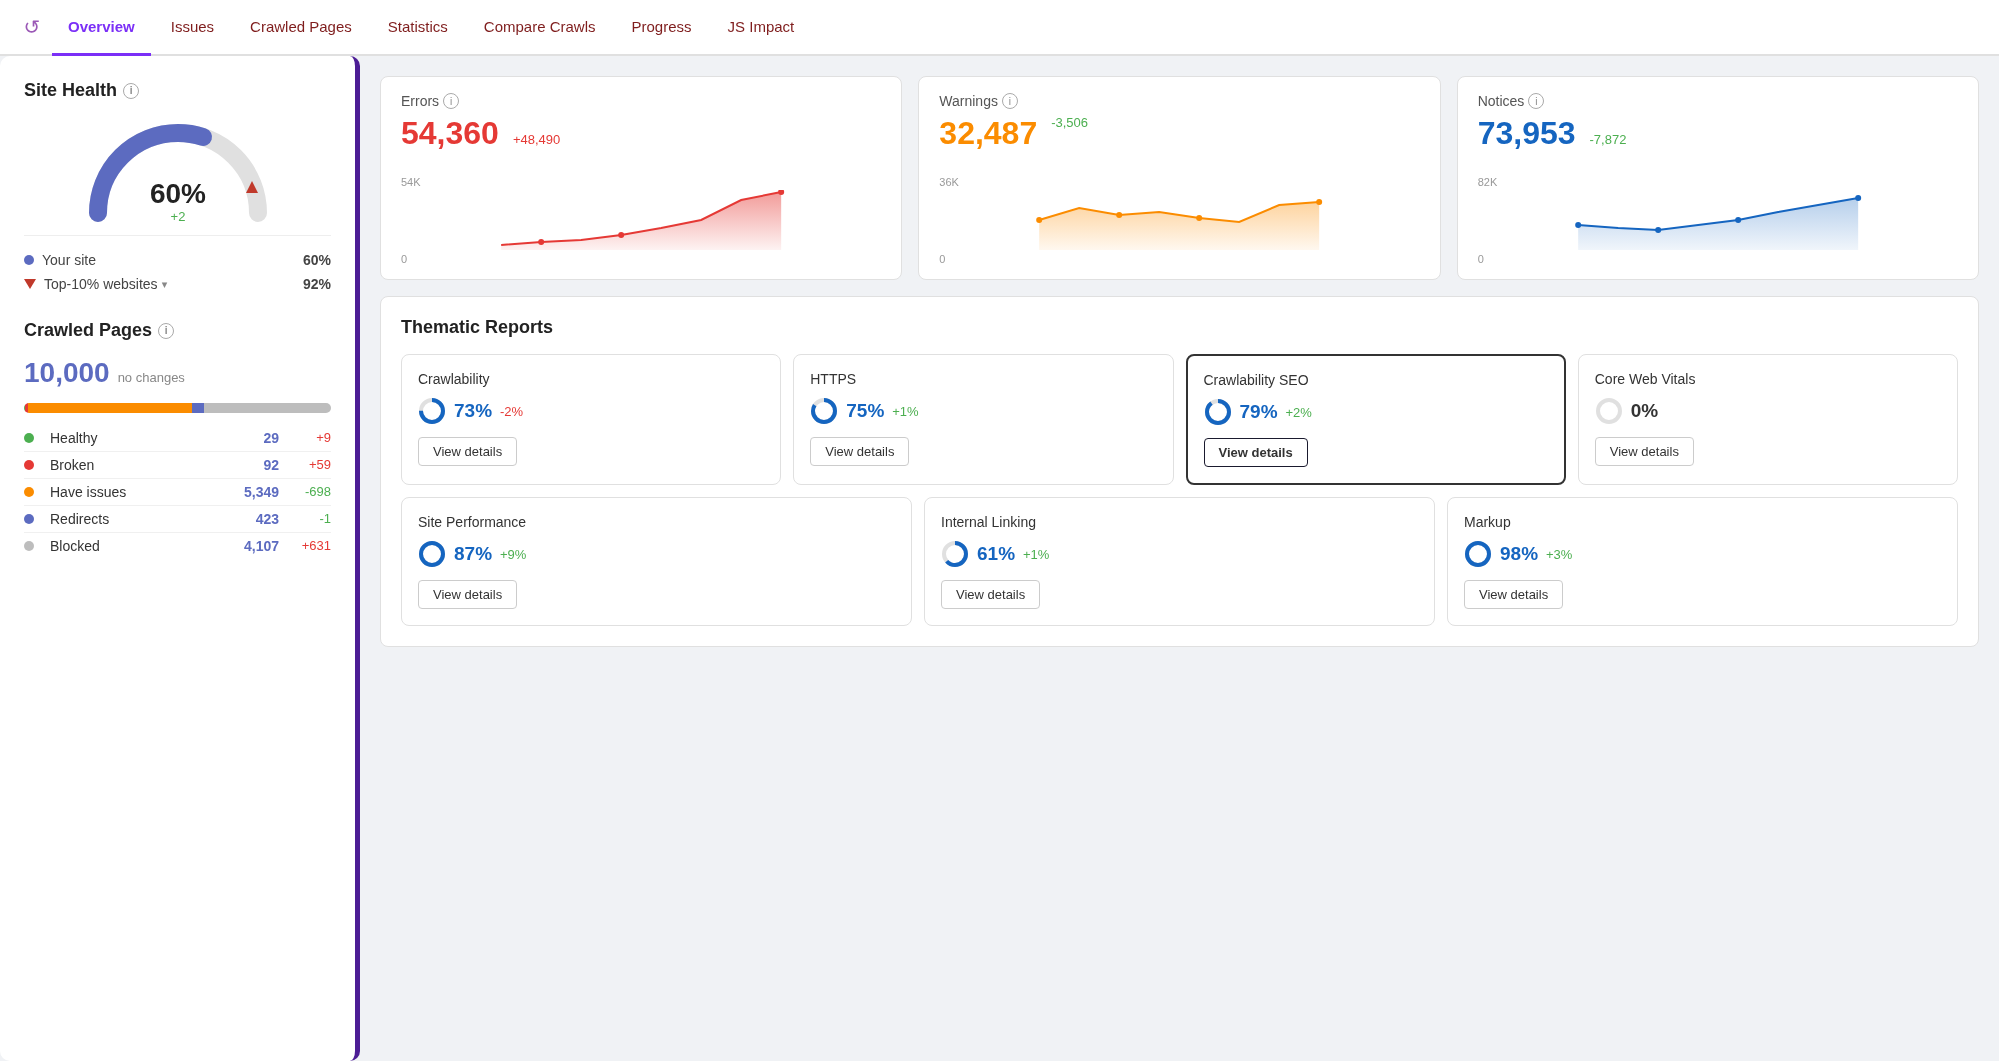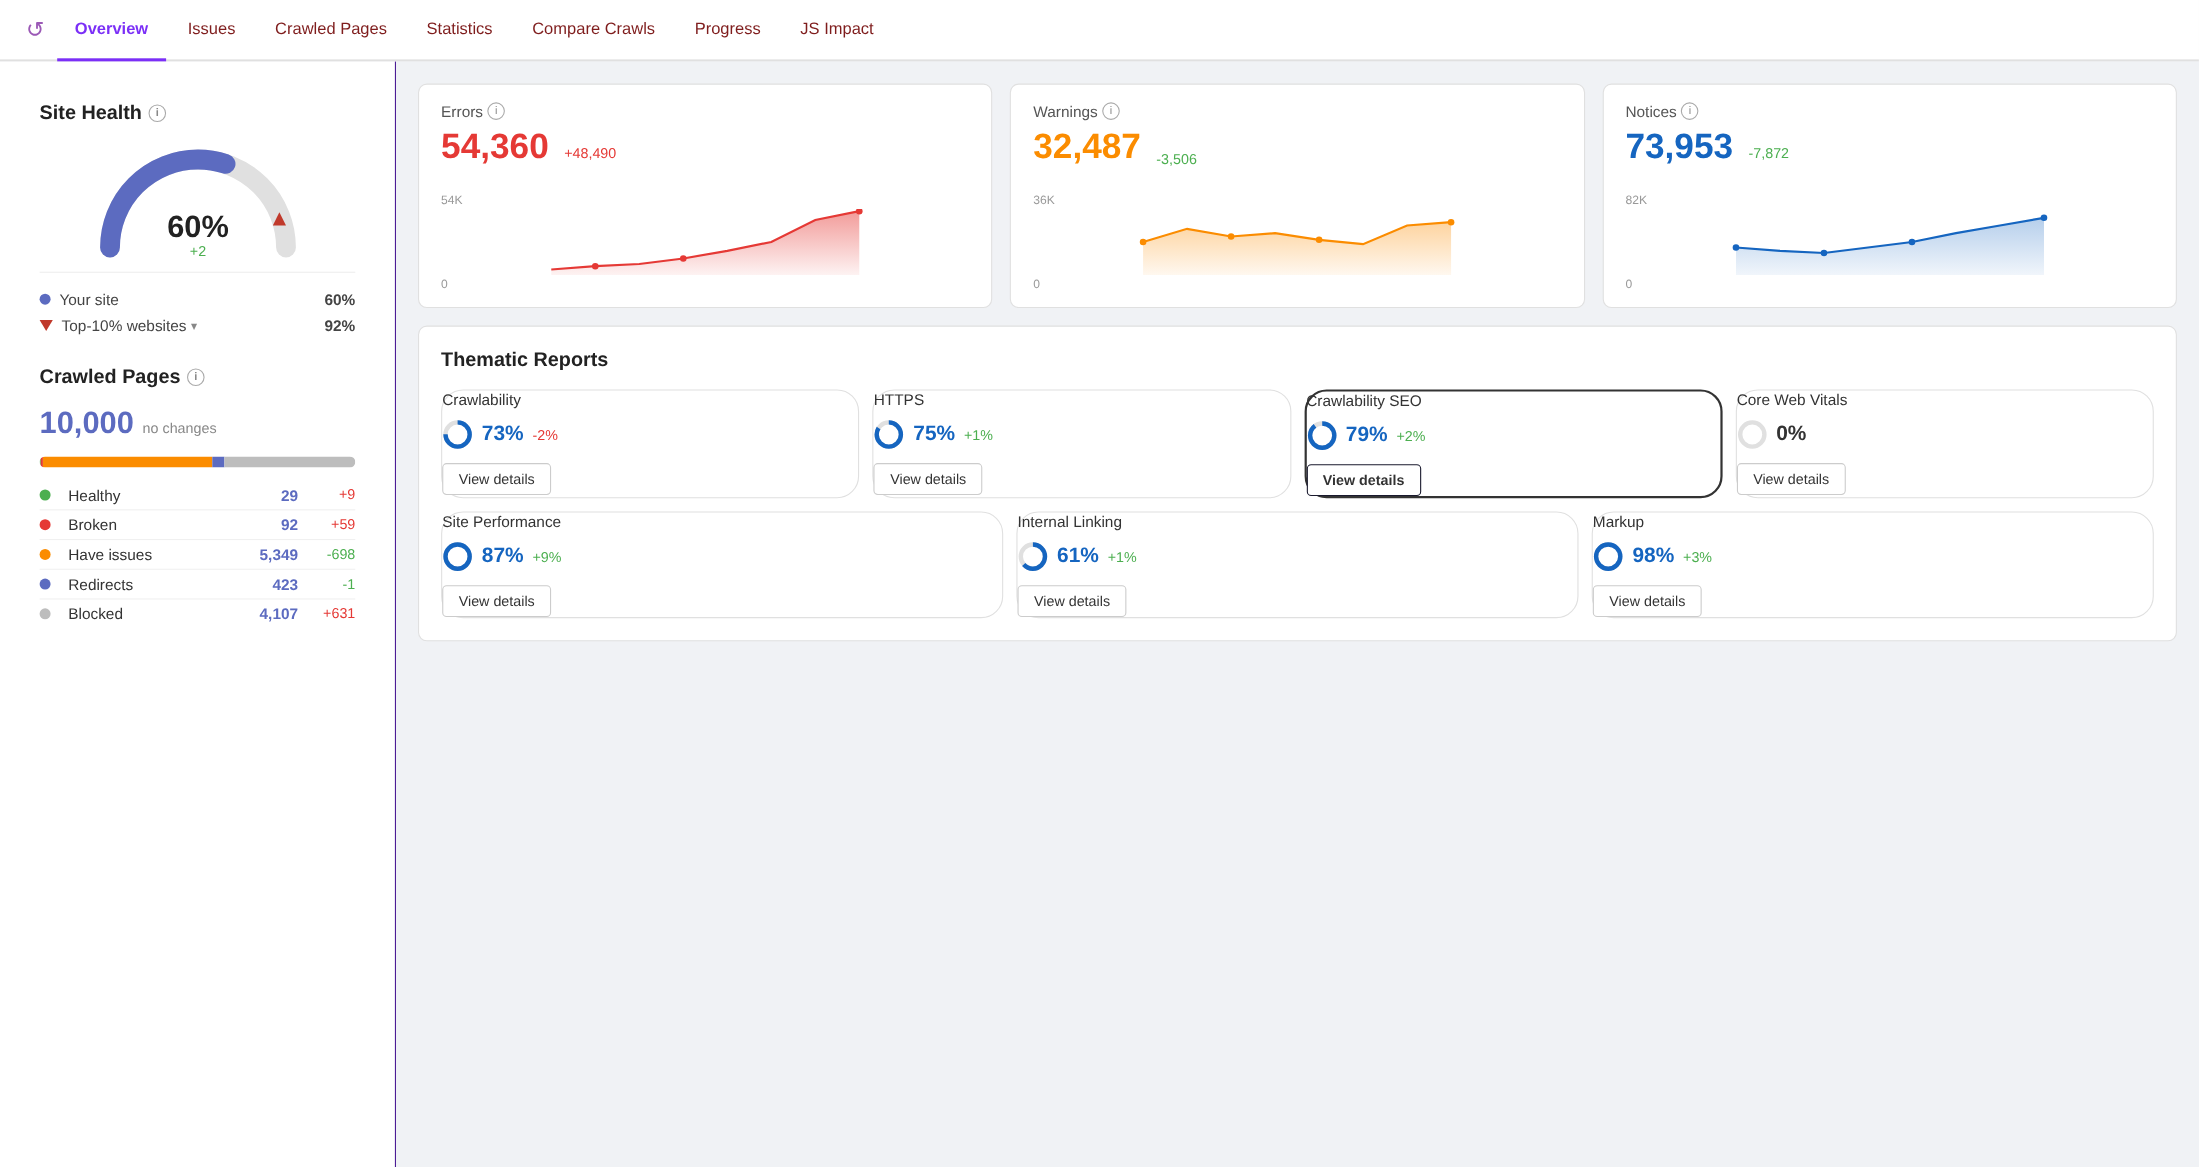--- a/index.html
+++ b/index.html
@@ -6,21 +6,21 @@
     body { font-family: -apple-system, BlinkMacSystemFont, 'Segoe UI', sans-serif; background: #f0f2f5; font-size: 14px; color: #333; }
 
     
     .top-nav { display: flex; align-items: center; background: #fff; border-bottom: 2px solid #e0e0e0; padding: 0 16px; height: 56px; gap: 4px; }
     .nav-item { padding: 18px 16px; font-size: 15px; color: #7f1d1d; cursor: pointer; border-bottom: 3px solid transparent; margin-bottom: -2px; white-space: nowrap; }
     .nav-item.active { color: #7b2ff7; border-bottom: 3px solid #7b2ff7; font-weight: 600; }
     .refresh-icon { width: 32px; height: 32px; color: #9b59b6; font-size: 20px; display: flex; align-items: center; justify-content: center; }
 
     
     .main-layout { display: flex; height: calc(100vh - 56px); }
-    .sidebar { width: 360px; min-width: 360px; background: #fff; border-right: 1px solid #4c1d95; overflow-y: auto; padding: 36px; }
+    .sidebar { width: 360px; min-width: 360px; background: #fff; border-right: 5px solid #4c1d95; overflow-y: auto; padding: 24px; border-radius: 10px; }
     .content { flex: 1; overflow-y: auto; padding: 20px; background: #f0f2f5; }
 
     
     .section-title { font-size: 18px; font-weight: 700; color: #222; margin-bottom: 4px; display: flex; align-items: center; gap: 6px; }
     .info-icon { width: 16px; height: 16px; border: 1px solid #aaa; border-radius: 50%; display: inline-flex; align-items: center; justify-content: center; font-size: 10px; color: #888; cursor: pointer; }
 
     
     .gauge-container { display: flex; flex-direction: column; align-items: center; margin: 12px 0 8px; }
     .gauge-svg { width: 200px; height: 110px; }
 
@@ -68,21 +68,21 @@
     .metric-change { margin-left: 8px; font-size: 13px; }
 
     
     .sparkline-wrap { margin-top: 24px; }
     .sparkline-labels { display: flex; justify-content: space-between; font-size: 11px; color: #999; margin-bottom: 2px; }
 
     
     .thematic-title { font-size: 18px; font-weight: 700; color: #222; margin-bottom: 16px; }
     .report-grid { display: grid; grid-template-columns: repeat(4, 1fr); gap: 12px; margin-bottom: 12px; }
     .report-grid-3 { display: grid; grid-template-columns: repeat(3, 1fr); gap: 12px; }
-    .report-card { background: #fff; border-radius: 20px; border: 1px solid #e0e0e0; }
+    .report-card { background: #fff; border-radius: 8px; border: 1px solid #e0e0e0; padding: 16px; }
     .report-name { font-size: 14px; color: #333; margin-bottom: 10px; font-weight: 500; }
     .report-score-row { display: flex; align-items: center; gap: 8px; margin-bottom: 12px; }
     .report-score { font-size: 19px; font-weight: 700; color: #1565c0; }
     .report-change { font-size: 13px; }
     .report-change.neg { color: #e53935; }
     .report-change.pos { color: #4caf50; }
     .view-btn { border: 1px solid #ccc; background: #fff; border-radius: 4px; padding: 6px 14px; font-size: 13px; cursor: pointer; color: #333; }
     .view-btn.active { border-color: #1a1a2e; font-weight: 600; }
 
     
@@ -256,21 +256,21 @@
               <span>0</span>
             </div>
         </div>
       </div>
 
       <div class="metric-card">
         <div class="metric-label">
           Warnings
           <span class="info-icon">i</span>
         </div>
-        <div style="display:flex;align-items:flex-end;gap:6px;">
+        <div style="display:flex;align-items:flex-start;gap:6px;">
           <span class="metric-value orange">32,487</span>
           <span class="metric-change neg">-3,506</span>
         </div>
         <div class="sparkline-wrap">
           <div class="sparkline-labels">
               <span>36K</span>
             </div>
           <svg width="100%" height="60" viewBox="0 0 280 60">
             <defs>
               <linearGradient id="warnGrad" x1="0" y1="0" x2="0" y2="1">

